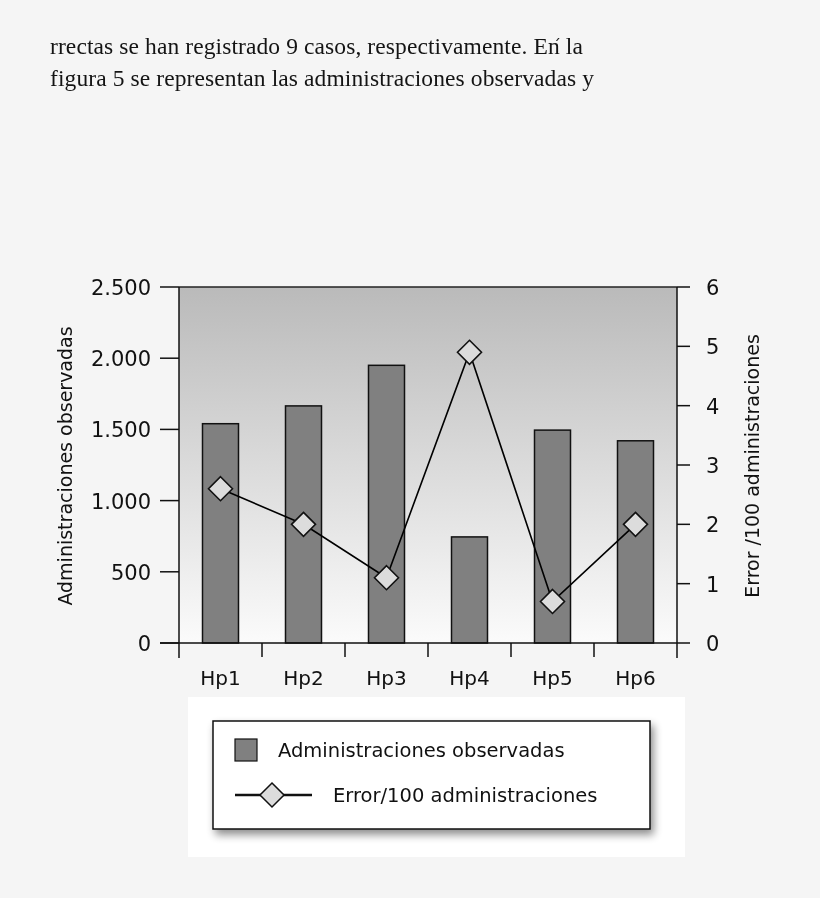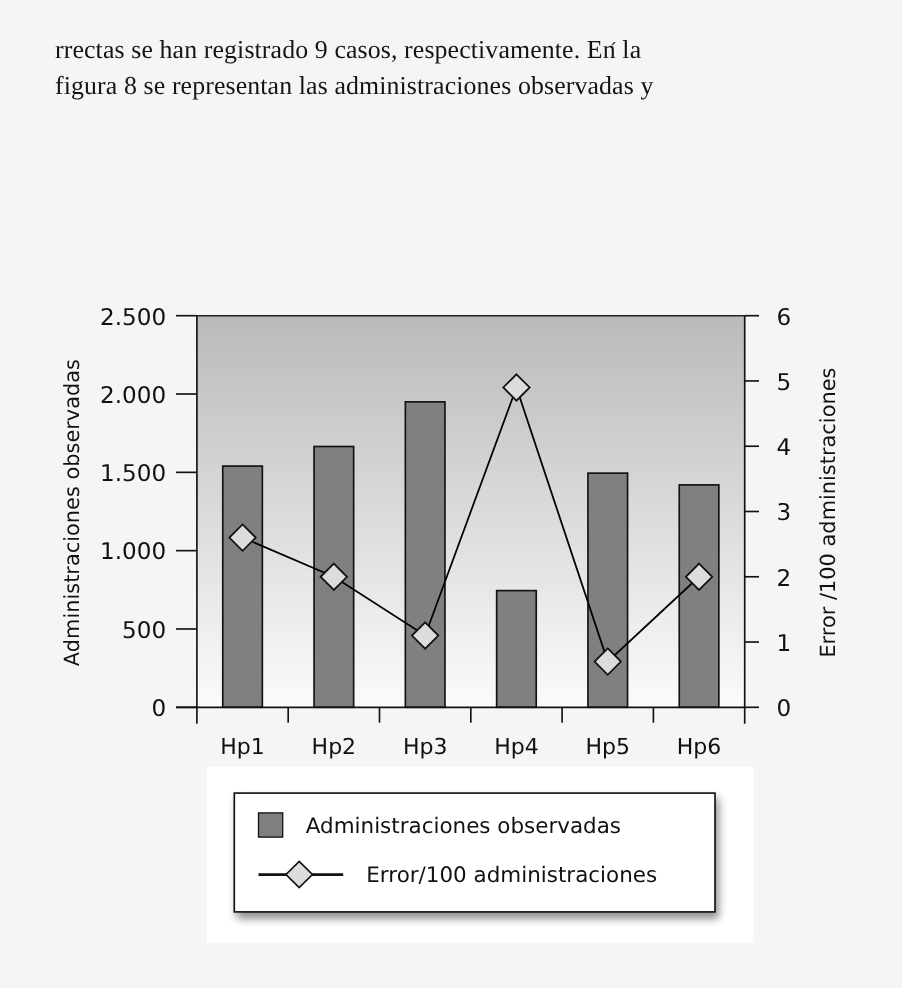--- a/index.html
+++ b/index.html
@@ -20,21 +20,21 @@
   #chart { position: absolute; left: 0; top: 0; }
   svg text { font-family: "DejaVu Sans", sans-serif; fill: #111; }
 </style>
 </head>
 <body>
 
 <div class="accent-fragment">´</div>
 
 <div class="paragraph">
   <div>rrectas se han registrado 9 casos, respectivamente. En la</div>
-  <div>figura 8 se representan las administraciones observadas y</div>
+  <div>figura 5 se representan las administraciones observadas y</div>
 </div>
 
 <svg id="chart" width="820" height="898" xmlns="http://www.w3.org/2000/svg">
   <defs>
     <linearGradient id="plotGrad" x1="0" y1="0" x2="0" y2="1">
       <stop id="gradTop" offset="0" stop-color="#bababa"></stop>
       <stop id="gradBot" offset="1" stop-color="#fbfbfb"></stop>
     </linearGradient>
     <filter id="legendShadow" x="-10%" y="-10%" width="130%" height="140%">
       <feGaussianBlur in="SourceAlpha" stdDeviation="4"></feGaussianBlur>

